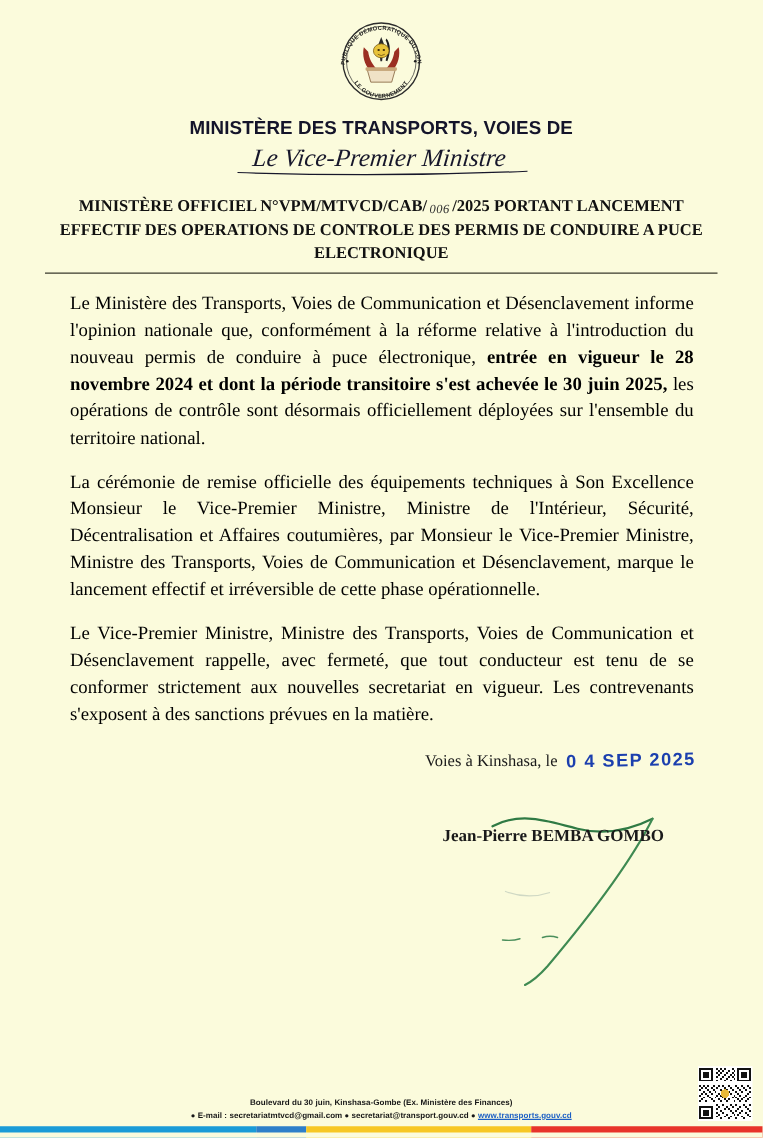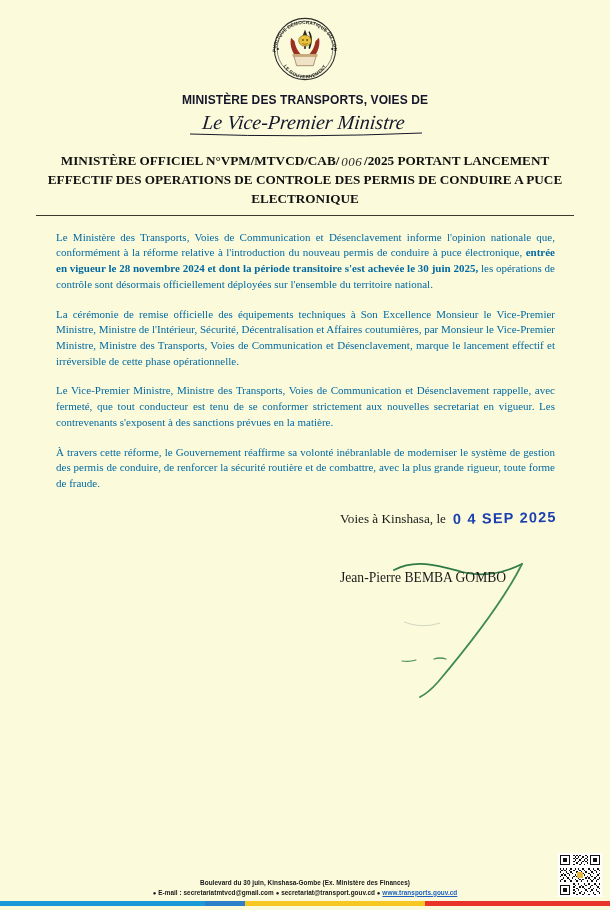--- a/index.html
+++ b/index.html
@@ -34,21 +34,21 @@
     align-items: center;
   }
   .emblem {
     width: 84px;
     height: 78px;
     display: block;
   }
   .ministry-title {
     font-family: "Liberation Sans", sans-serif;
     font-weight: bold;
-    font-size: 12px;
+    font-size: 15px;
     letter-spacing: 0.1px;
     line-height: 1.28;
     margin-top: 5px;
     color: #14142a;
   }
   .vpm-script {
     margin-top: 1px;
     height: 30px;
     display: flex;
     justify-content: center;
@@ -63,39 +63,39 @@
     font-family: "Liberation Serif", serif;
     font-weight: bold;
     font-size: 13.2px;
     line-height: 1.38;
     color: #111;
   }
   .handwritten-num {
     font-family: "Liberation Serif", serif;
     font-style: italic;
     font-weight: normal;
-    font-size: 13px;
+    font-size: 10px;
     color: #2b2b2b;
     letter-spacing: 0.4px;
     padding: 0 2px;
     vertical-align: -1px;
   }
   .rule {
     margin: 7px 36px 0 36px;
     border: 0;
     border-top: 1.6px solid #3a3a2c;
   }
 
   
   .body-text {
     margin: 14px 55px 0 56px;
-    font-size: 11px;
+    font-size: 15px;
     line-height: 1.43;
     text-align: justify;
-    color: #0369a1;
+    color: #000000;
   }
   .body-text p {
     margin: 0 0 14px 0;
     text-indent: 0;
   }
   .body-text p.last { margin-bottom: 0; }
   .body-text b { font-weight: bold; }
 
   
   .sig-block {
@@ -115,24 +115,24 @@
     font-weight: bold;
     font-size: 14.5px;
     color: #1b3fae;
     letter-spacing: 1.2px;
     margin-left: 7px;
     transform: rotate(-1.2deg);
     display: inline-block;
   }
   .signer-name {
     position: absolute;
-    left: 340px;
+    left: 354px;
     top: 60px;
     font-size: 13.6px;
-    font-weight: normal;
+    font-weight: bold;
     white-space: nowrap;
     z-index: 3;
   }
   .signature-svg {
     position: absolute;
     left: 330px;
     top: 22px;
     width: 250px;
     height: 170px;
     z-index: 2;
@@ -236,21 +236,20 @@
 
   <div class="comm-title">
     <span>MINISTÈRE OFFICIEL N°VPM/MTVCD/CAB/</span><span class="handwritten-num">006</span><span>/2025 PORTANT LANCEMENT EFFECTIF DES OPERATIONS DE CONTROLE DES PERMIS DE CONDUIRE A PUCE ELECTRONIQUE</span>
   </div>
   <hr class="rule">
 
   <div class="body-text">
     <p><span>Le Ministère des Transports, Voies de Communication et Désenclavement informe l'opinion nationale que, conformément à la réforme relative à l'introduction du nouveau permis de conduire à puce électronique, </span><b>entrée en vigueur le 28 novembre 2024 et dont la période transitoire s'est achevée le 30 juin 2025,</b><span> les opérations de contrôle sont désormais officiellement déployées sur l'ensemble du territoire national.</span></p>
     <p>La cérémonie de remise officielle des équipements techniques à Son Excellence Monsieur le Vice-Premier Ministre, Ministre  de l'Intérieur, Sécurité, Décentralisation et Affaires coutumières, par Monsieur le Vice-Premier Ministre, Ministre des Transports, Voies de Communication et Désenclavement, marque le lancement effectif et irréversible de cette phase opérationnelle.</p>
     <p>Le Vice-Premier Ministre, Ministre des Transports, Voies de Communication et Désenclavement rappelle, avec fermeté, que tout conducteur est tenu de se conformer strictement aux nouvelles secretariat en vigueur. Les contrevenants s'exposent à des sanctions prévues en la matière.</p>
-    <p>À travers cette réforme, le Gouvernement réaffirme sa volonté inébranlable de moderniser le système de gestion des permis de conduire, de renforcer la sécurité routière et de combattre, avec la plus grande rigueur, toute forme de fraude.</p>
   </div>
 
   <div class="sig-block">
     <div class="fait-line">
       <span>Voies à Kinshasa, le</span><span class="date-stamp">0 4 SEP 2025</span>
     </div>
 
     <svg class="signature-svg" viewBox="0 0 250 170">
       <path d="M64 38 C 86 26, 110 34, 132 40 C 152 45, 172 42, 192 32" stroke="#2f7a44" stroke-width="1.8" fill="none" stroke-linecap="round"></path>
       <path d="M192 32 C 175 66, 140 112, 108 150 C 100 159, 94 163, 90 165" stroke="#3f8a52" stroke-width="1.7" fill="none" stroke-linecap="round"></path>

